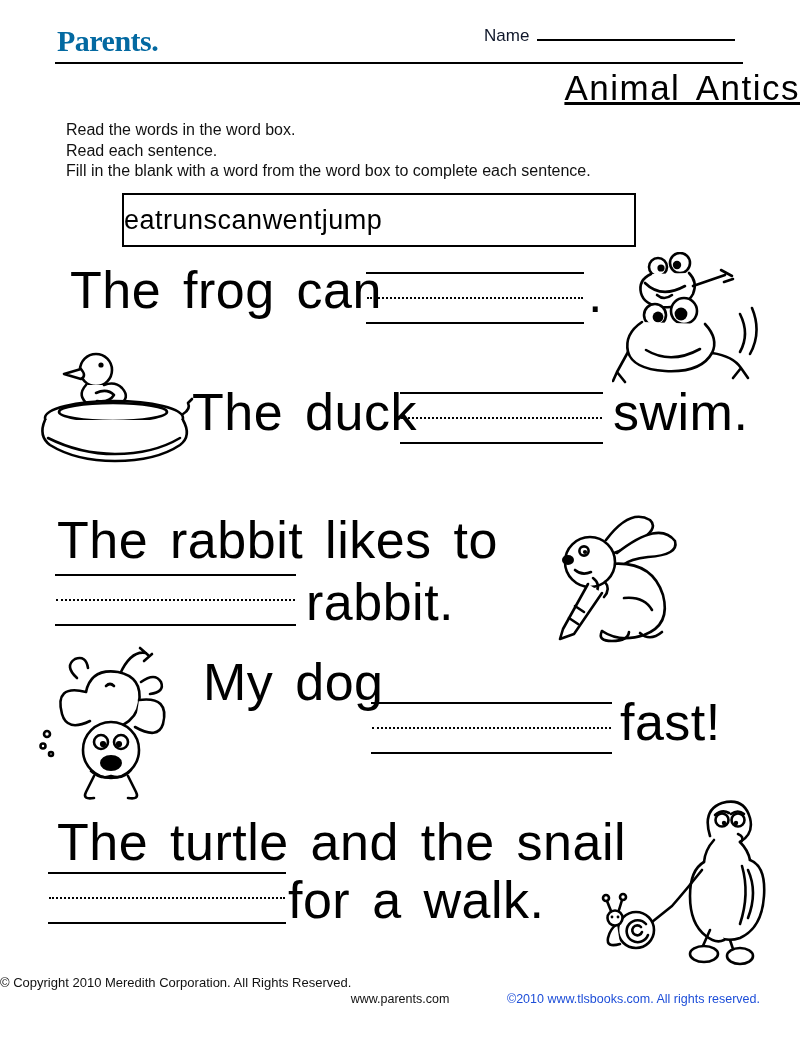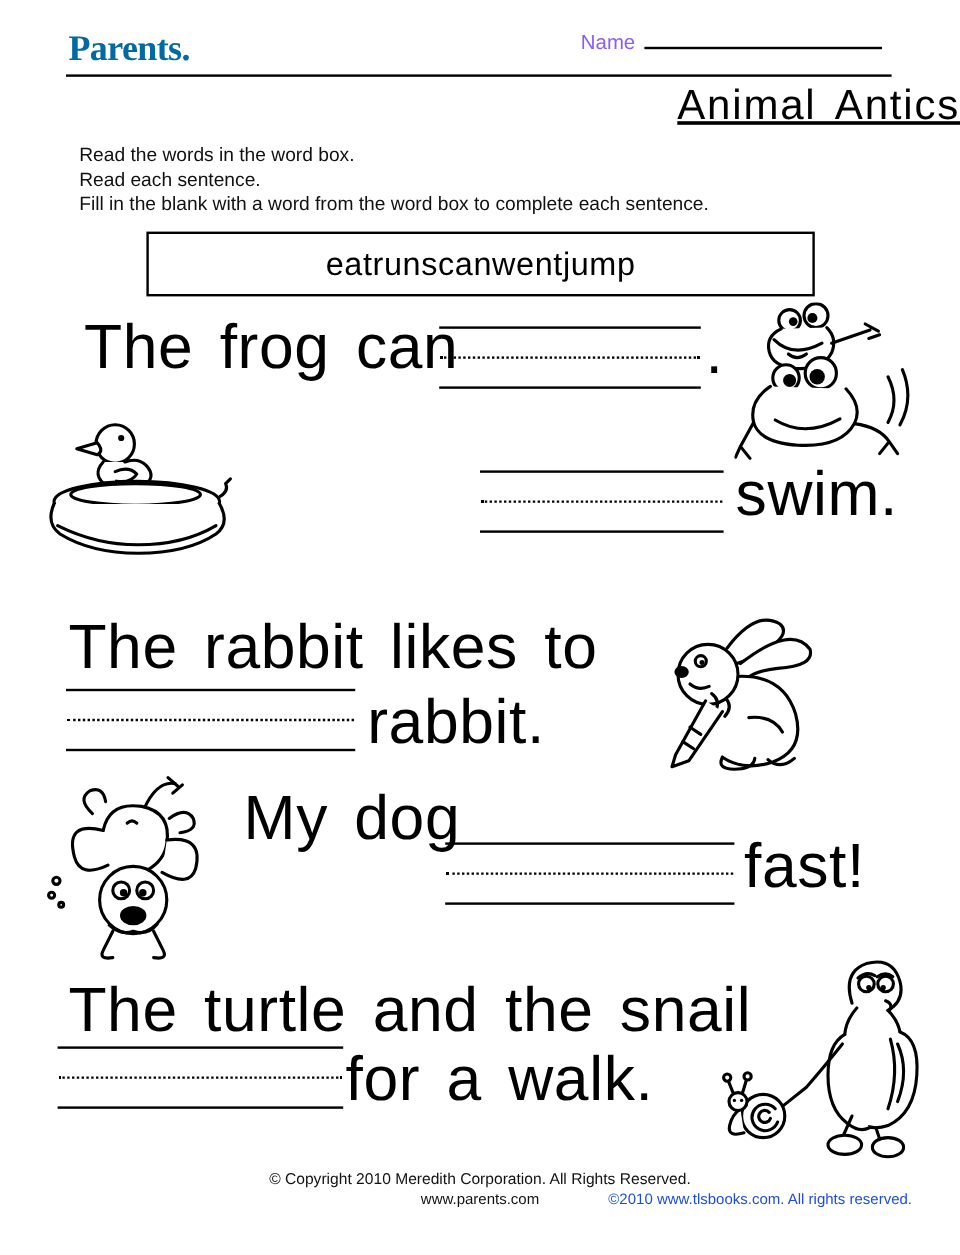--- a/index.html
+++ b/index.html
@@ -7,56 +7,56 @@
   .page {
     position:relative; width:800px; height:1046px; margin:0 auto;
     background:#ffffff; color:#000; overflow:hidden;
   }
   
   .brand {
     position:absolute; left:57px; top:24px;
     font-family:"Liberation Serif", serif; font-weight:bold;
     font-size:30px; letter-spacing:-0.5px; color:#0369a1;
   }
-  .name-row { position:absolute; left:484px; top:26px; font-size:17px; color:#8b5cf6; }
+  .name-row { position:absolute; left:484px; top:26px; font-size:17px; color:#0f172a; }
   .name-line {
     display:inline-block; width:198px; height:15px;
     border-bottom:2px solid #000; margin-left:8px; vertical-align:baseline;
   }
   .header-rule { position:absolute; left:55px; top:62px; width:688px; height:0; border-top:2px solid #000; }
   .page-title {
     position:absolute; left:0; top:68px; width:100%; text-align:right;
     font-size:35px; letter-spacing:1.5px; word-spacing:6px; color:#000;text-decoration:underline;
   }
   
   .instructions { position:absolute; left:66px; top:120px; font-size:16px; line-height:20.5px; color:#111; }
   
   .word-box {
-    position:absolute; left:122px; top:193px; width:557px; height:54px;
-    border:2.5px solid #000; display:flex; align-items:center; justify-content:center;
+    position:absolute; left:122px; top:193px; width:514px; height:54px;
+    border:2.5px solid #000; display:flex; align-items:center; justify-content:flex-start;
     font-size:27px; letter-spacing:0.5px;
   }
   
   .s-text {
     position:absolute; font-size:52px; letter-spacing:0.5px; word-spacing:7px;
     white-space:nowrap; color:#000;
   }
   
   .blank {
     position:absolute; height:52px;
     border-top:2.5px solid #000; border-bottom:2.5px solid #000;
   }
   .blank::before {
     content:""; position:absolute; left:1px; right:1px; top:50%;
     margin-top:-1px; border-top:2px dotted #000;
   }
   .art { position:absolute; }
   .art svg { width:100%; height:100%; }
   
-  .footer-line1 { position:absolute; left:0; top:975px; width:100%; text-align:center; font-size:13px; color:#111; }
+  .footer-line1 { position:absolute; left:0; top:975px; width:100%; font-size:13px; color:#111; }
   .footer-line2-center { position:absolute; left:0; top:992px; width:100%; text-align:center; font-size:12.5px; color:#111; }
   .footer-line2-right { position:absolute; right:40px; top:992px; font-size:12.5px; color:#1d4ed8; }
 </style>
 </head>
 <body>
 
 <div class="page">
 
   <div class="brand">Parents.</div>
   <div class="name-row">
@@ -120,20 +120,21 @@
         <path d="M62,45 Q73,40 80,47 Q75,55 63,53"></path>
 
         <ellipse cx="80" cy="70" rx="69" ry="17" fill="#fff"></ellipse>
         <ellipse cx="79" cy="64" rx="54" ry="9"></ellipse>
         <path d="M11,72 Q4,88 16,97 Q42,113 81,113 Q122,113 146,97 Q158,88 149,72" fill="#fff"></path>
         <path d="M14,90 Q46,106 81,106 Q119,106 146,90"></path>
         <path d="M149,66 q8,-5 5,-11 M154,55 l4,-4"></path>
       </g>
     </svg>
   </div>
+  <div class="s-text" style="left:192px; top:382px;">The duck</div>
   <div class="blank" style="left:400px; top:392px; width:203px;"></div>
   <div class="s-text" style="left:613px; top:382px;">swim.</div>
 
   <div class="s-text" style="left:57px; top:510px;">The rabbit likes to</div>
   <div class="blank" style="left:55px; top:574px; width:241px;"></div>
   <div class="s-text" style="left:306px; top:572px;">rabbit.</div>
   <div class="art" style="left:540px; top:512px; width:148px; height:134px;">
     <svg viewBox="0 0 148 134">
       <g fill="none" stroke="#000" stroke-width="2.6" stroke-linecap="round" stroke-linejoin="round">
 

